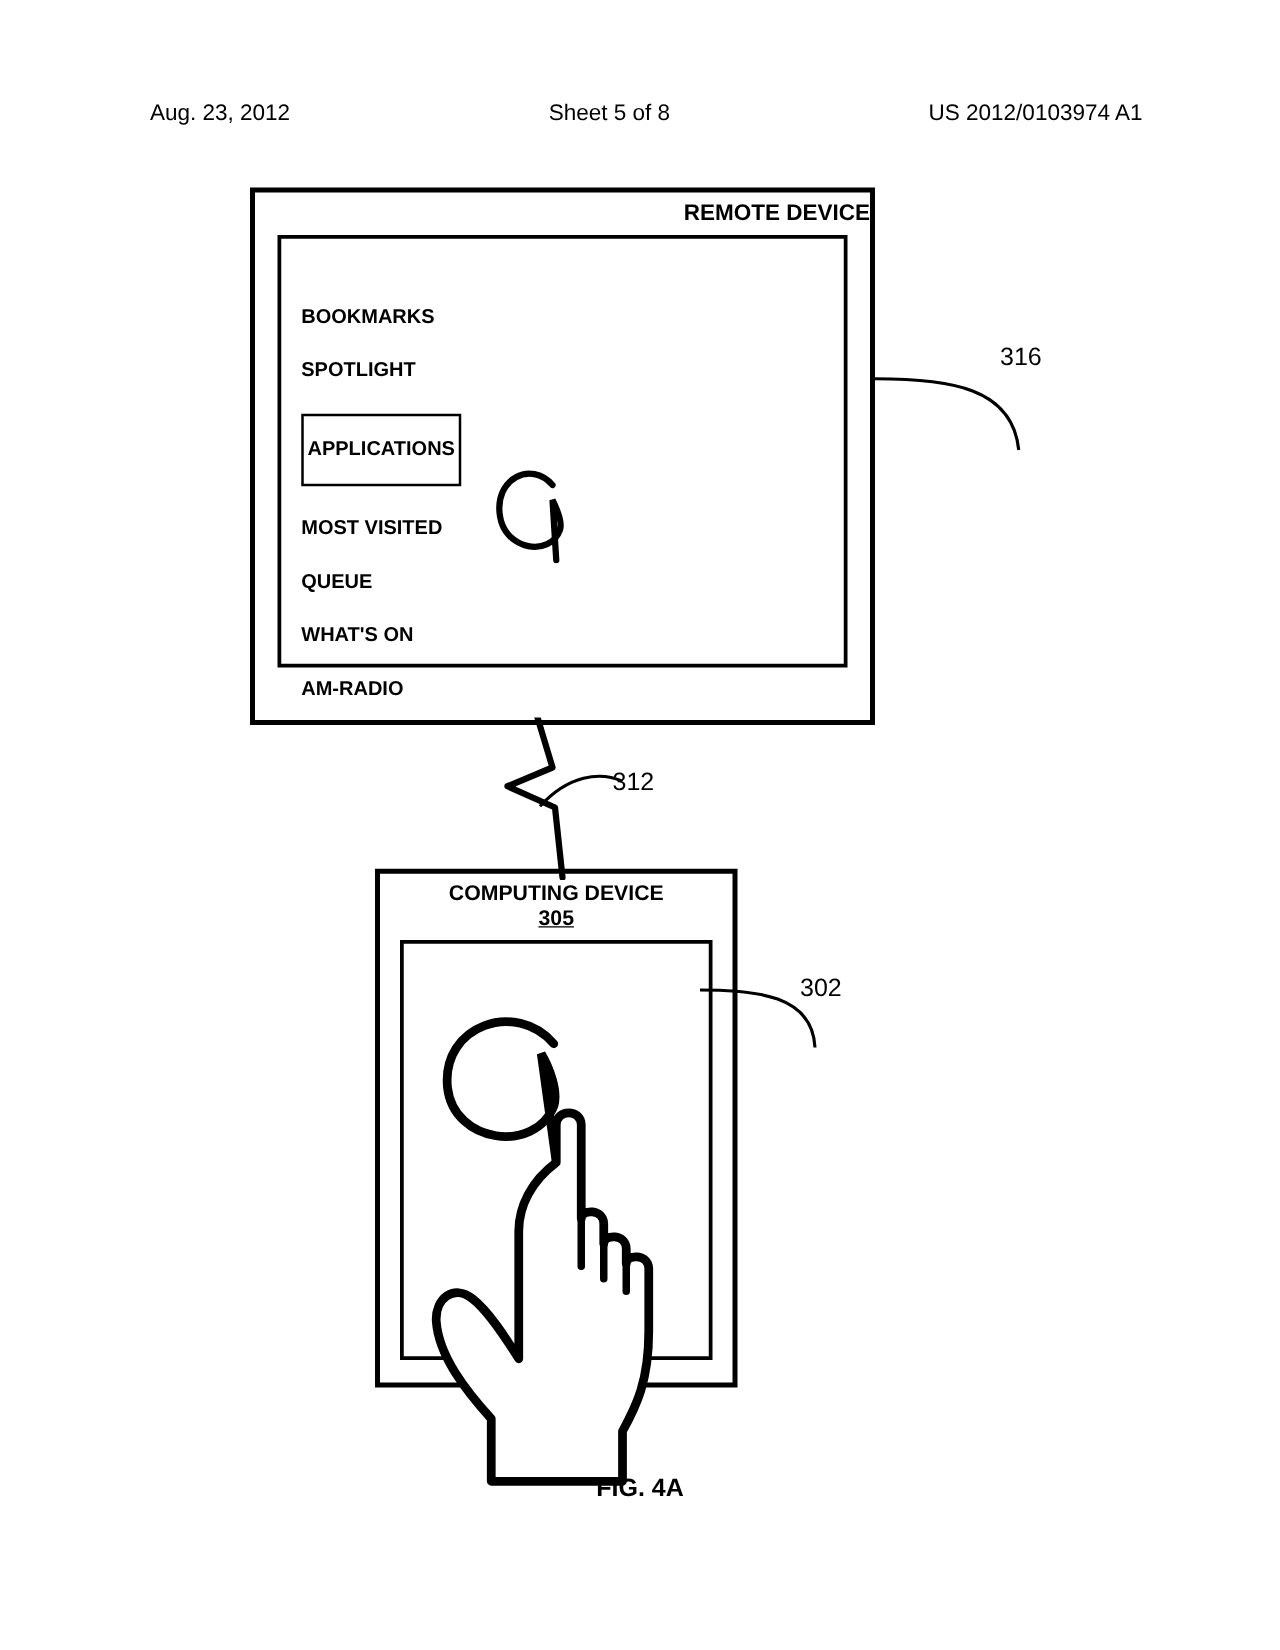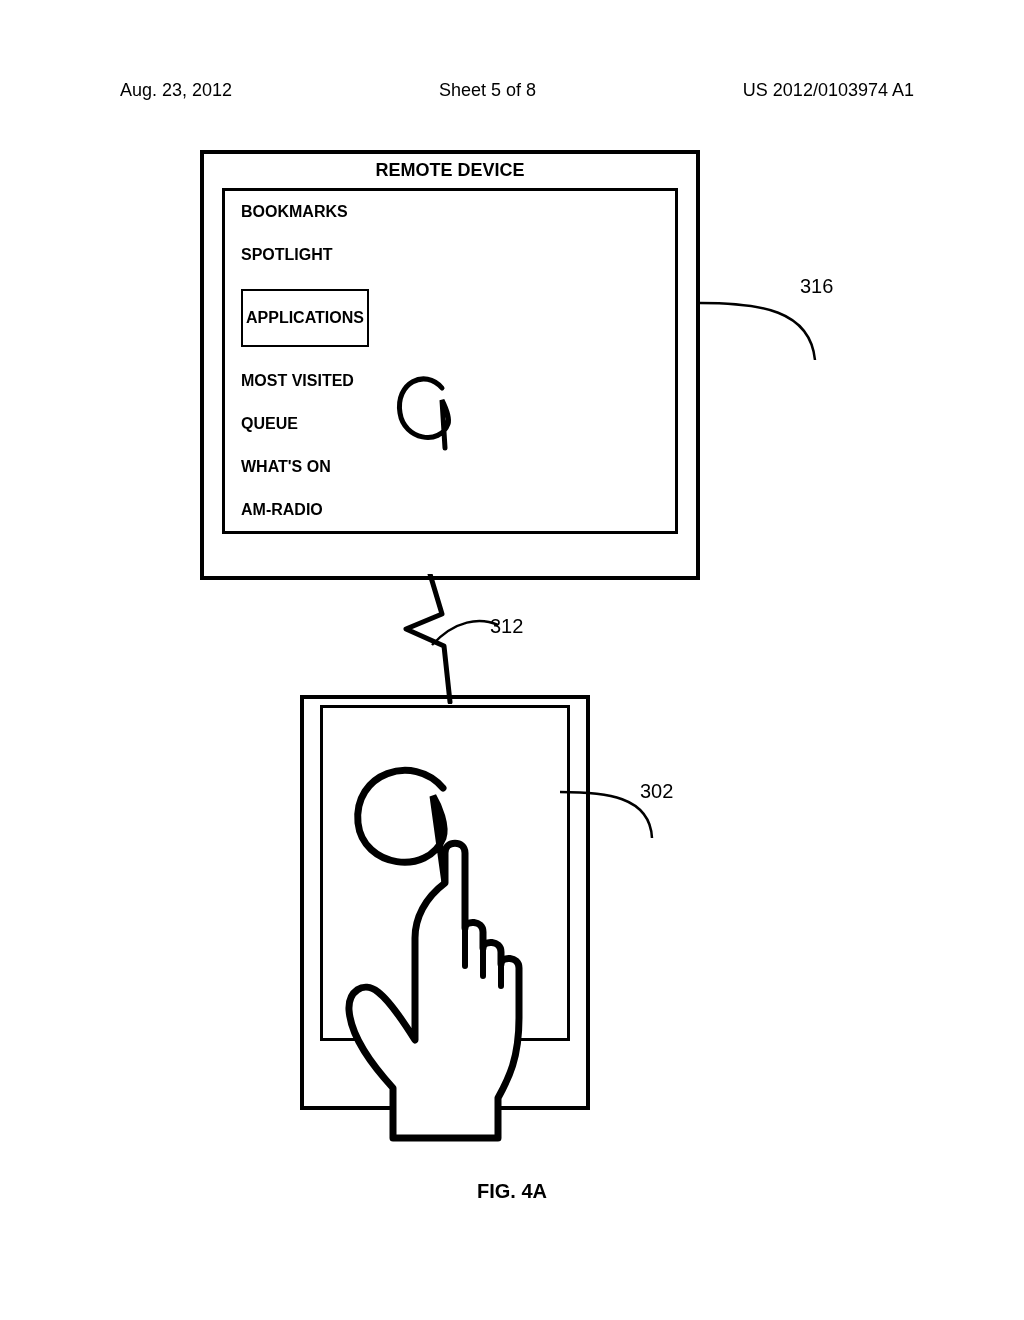--- a/index.html
+++ b/index.html
@@ -25,36 +25,37 @@
   .remote-outer {
     position: absolute;
     left: 200px;
     top: 150px;
     width: 500px;
     height: 430px;
     border: 4px solid #000;
     padding-top: 6px;
   }
   .remote-title {
-    text-align: center;
+    text-align: right;
     font-weight: bold;
     font-size: 18px;
     line-height: 1.2;
   }
   .remote-num { text-decoration: underline; display: block; }
   .remote-inner {
     margin: 6px 18px 0 18px;
     border: 3px solid #000;
     height: 346px;
     padding: 12px 16px;
   }
   .cols {
     display: flex;
     gap: 26px;
     height: 100%;
+    margin-top: 42px;
   }
   .col {
     flex: 1;
     display: flex;
     flex-direction: column;
     justify-content: space-between;
     font-weight: bold;
     font-size: 16px;
   }
   .col .item { white-space: nowrap; position: relative; }
@@ -190,20 +191,24 @@
   <svg class="link-svg" viewBox="0 0 120 130">
     <path d="M 30 0 L 42 40 L 6 55 L 44 72 L 50 128" fill="none" stroke="#000" stroke-width="5" stroke-linejoin="round" stroke-linecap="round"></path>
   </svg>
 
   <div class="lbl312">312</div>
   <svg class="lead312" viewBox="0 0 70 40">
     <path d="M 2 30 C 25 5, 50 2, 68 10" fill="none" stroke="#000" stroke-width="2.5"></path>
   </svg>
 
   <div class="comp-outer">
+    <div class="comp-title">
+      <span>COMPUTING DEVICE</span><br>
+      <span class="comp-num">305</span>
+    </div>
     <div class="comp-inner">
       <svg class="hand-svg" viewBox="0 0 260 390">
 
         <path d="M 110 40
                  C 80 5, 20 25, 25 75
                  C 30 120, 95 128, 110 90
                  C 114 78, 106 58, 100 48
                  L 112 135" fill="none" stroke="#000" stroke-width="7" stroke-linecap="round"></path>
 
         <path d="M 112 135

